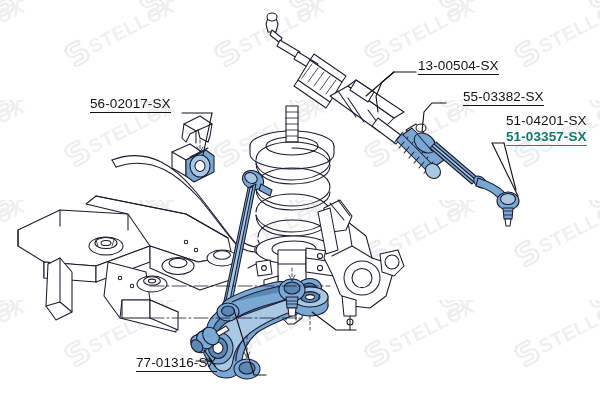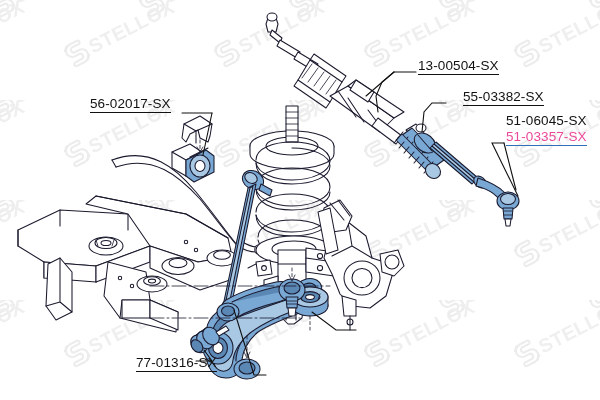--- a/index.html
+++ b/index.html
@@ -7,21 +7,21 @@
        font-family:"Liberation Sans",sans-serif;}
   #stage{position:relative;width:600px;height:400px;background:#fff;}
   #wm,#art,#leaders{position:absolute;left:0;top:0;width:600px;height:400px;}
   #wm{z-index:1;}
   #art{z-index:2;}
   #leaders{z-index:3;}
   .lbl{position:absolute;z-index:4;white-space:nowrap;
        font-family:"Liberation Sans",sans-serif;
        font-size:13.5px;color:#111111;letter-spacing:.1px;line-height:15px;}
   .lbl.ul{border-bottom:1.2px solid #111111;padding-bottom:1px;}
-  .lbl.blue{color:#ec4899;}
+  .lbl.blue{color:#0f766e;font-weight:bold;}
   .lbl.blue.ul{border-bottom:1.2px solid #2f6fb5;}
 </style>
 </head>
 <body>
 
 <div id="stage">
 
   <svg id="wm" viewBox="0 0 600 400" xmlns="http://www.w3.org/2000/svg">
     <defs>
 
@@ -362,21 +362,21 @@
       <path d="M266,375 L254,375 L234,310"></path>
     </g>
   </svg>
 
   <div class="lbl ul" style="left:90px;top:96px;">56-02017-SX</div>
 
   <div class="lbl ul" style="left:418px;top:58px;">13-00504-SX</div>
 
   <div class="lbl ul" style="left:451px;top:89px;margin-left:12px;">55-03382-SX</div>
 
-  <div class="lbl" style="left:506px;top:113px;">51-06045-SX</div>
+  <div class="lbl" style="left:506px;top:113px;">51-04201-SX</div>
 
   <div class="lbl blue ul" style="left:506px;top:129px;">51-03357-SX</div>
 
 
   <div class="lbl ul" style="left:116px;top:355px;margin-left:20px;">77-01316-SX</div>
 
 
 
 </div>
 

